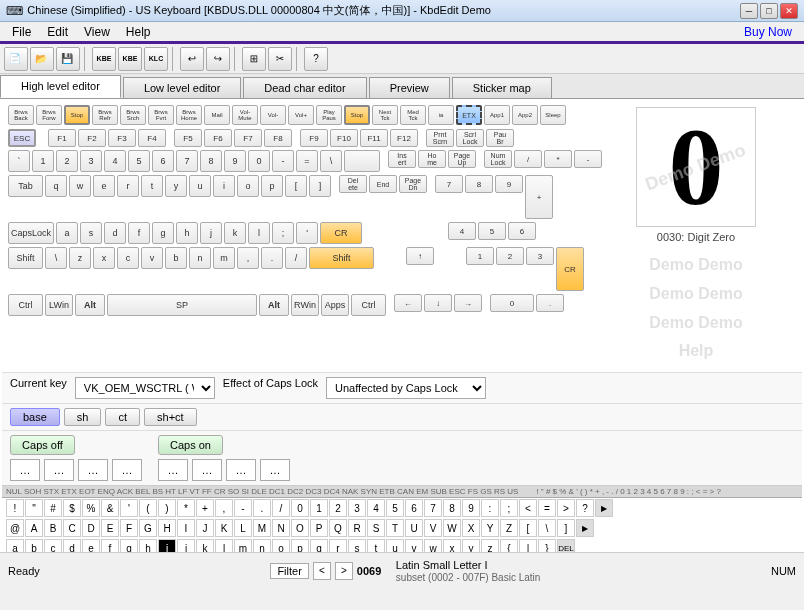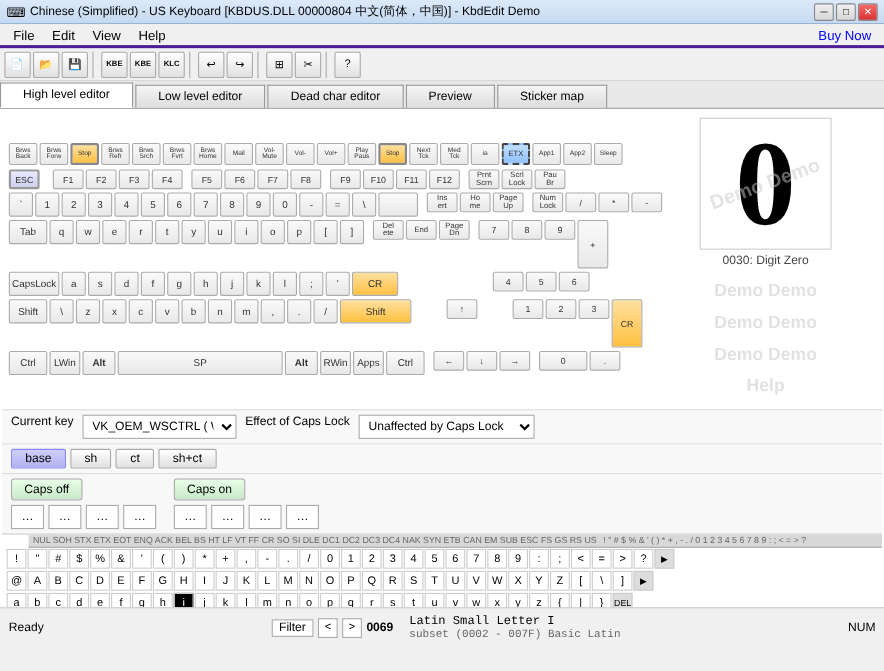--- a/index.html
+++ b/index.html
@@ -64,38 +64,38 @@
 
     
     #shift-states { display: flex; gap: 4px; padding: 4px 8px; background: #f8f8f8; border-top: 1px solid #ddd; }
     .state-btn { padding: 2px 12px; border: 1px solid #aaa; background: linear-gradient(to bottom, #fff, #e0e0e0); cursor: pointer; font-size: 11px; border-radius: 2px; }
     .state-btn.active { background: linear-gradient(to bottom, #d0d0ff, #b0b0ee); border: 1px solid #88f; }
     .caps-btn { padding: 3px 10px; border: 1px solid #aaa; background: linear-gradient(to bottom, #e8ffe8, #c8e8c8); cursor: pointer; font-size: 11px; border-radius: 3px; width: 65px; text-align: center; }
     .key-cell { width: 30px; height: 22px; border: 1px solid #aaa; background: #fff; display: flex; align-items: center; justify-content: center; font-size: 11px; }
 
     
     #char-table-area { border-top: 1px solid #ccc; overflow: hidden; }
-    .char-table-header { display: flex; background: #e0e0e0; padding: 1px 4px; font-size: 9px; gap: 4px; border-bottom: 1px solid #aaa; overflow: hidden; white-space: nowrap; margin-left: 24px; }
+    .char-table-header { display: flex; background: #e0e0e0; padding: 1px 4px; font-size: 9px; gap: 16px; border-bottom: 1px solid #aaa; overflow: hidden; white-space: nowrap; }
     .char-row { display: flex; gap: 1px; padding: 1px 4px; }
     .char-cell { width: 18px; height: 18px; border: 1px solid #ccc; background: #fff; display: flex; align-items: center; justify-content: center; font-size: 10px; cursor: pointer; }
     .char-cell.selected-char { background: #000; color: #fff; }
 
     
     #status-bar { background: #f0f0f0; border-top: 1px solid #ccc; height: 36px; display: flex; align-items: center; padding: 2px 8px; gap: 8px; position: absolute; bottom: 0; left: 0; right: 0; }
     .filter-btn { padding: 1px 6px; border: 1px solid #aaa; background: white; cursor: pointer; font-size: 11px; }
     .nav-btn { width: 18px; height: 18px; border: 1px solid #aaa; background: white; cursor: pointer; display: flex; align-items: center; justify-content: center; font-size: 10px; }
     .char-code { font-size: 11px; font-weight: bold; min-width: 35px; }
-    .char-name { font-size: 11px; font-family: Liberation Mono, monospace; }
+    .char-name { font-size: 11px; }
 
     #main-container { position: relative; width: 804px; height: 588px; overflow: hidden; }
 
     
     .media-row { display: flex; gap: 2px; margin-bottom: 3px; }
     
-    #full-keyboard { display: flex; flex-direction: column; gap: 1px; padding: 2px; justify-content: center; }
+    #full-keyboard { display: flex; flex-direction: column; gap: 1px; padding: 2px; }
   </style>
 </head>
 <body>
 
 <div id="main-container">
 
   <div id="title-bar">
     <span style="font-size:12px; margin-right:4px;">⌨</span>
     <span class="title">Chinese (Simplified) - US Keyboard [KBDUS.DLL 00000804 中文(简体，中国)] - KbdEdit Demo</span>
     <div class="win-buttons">

